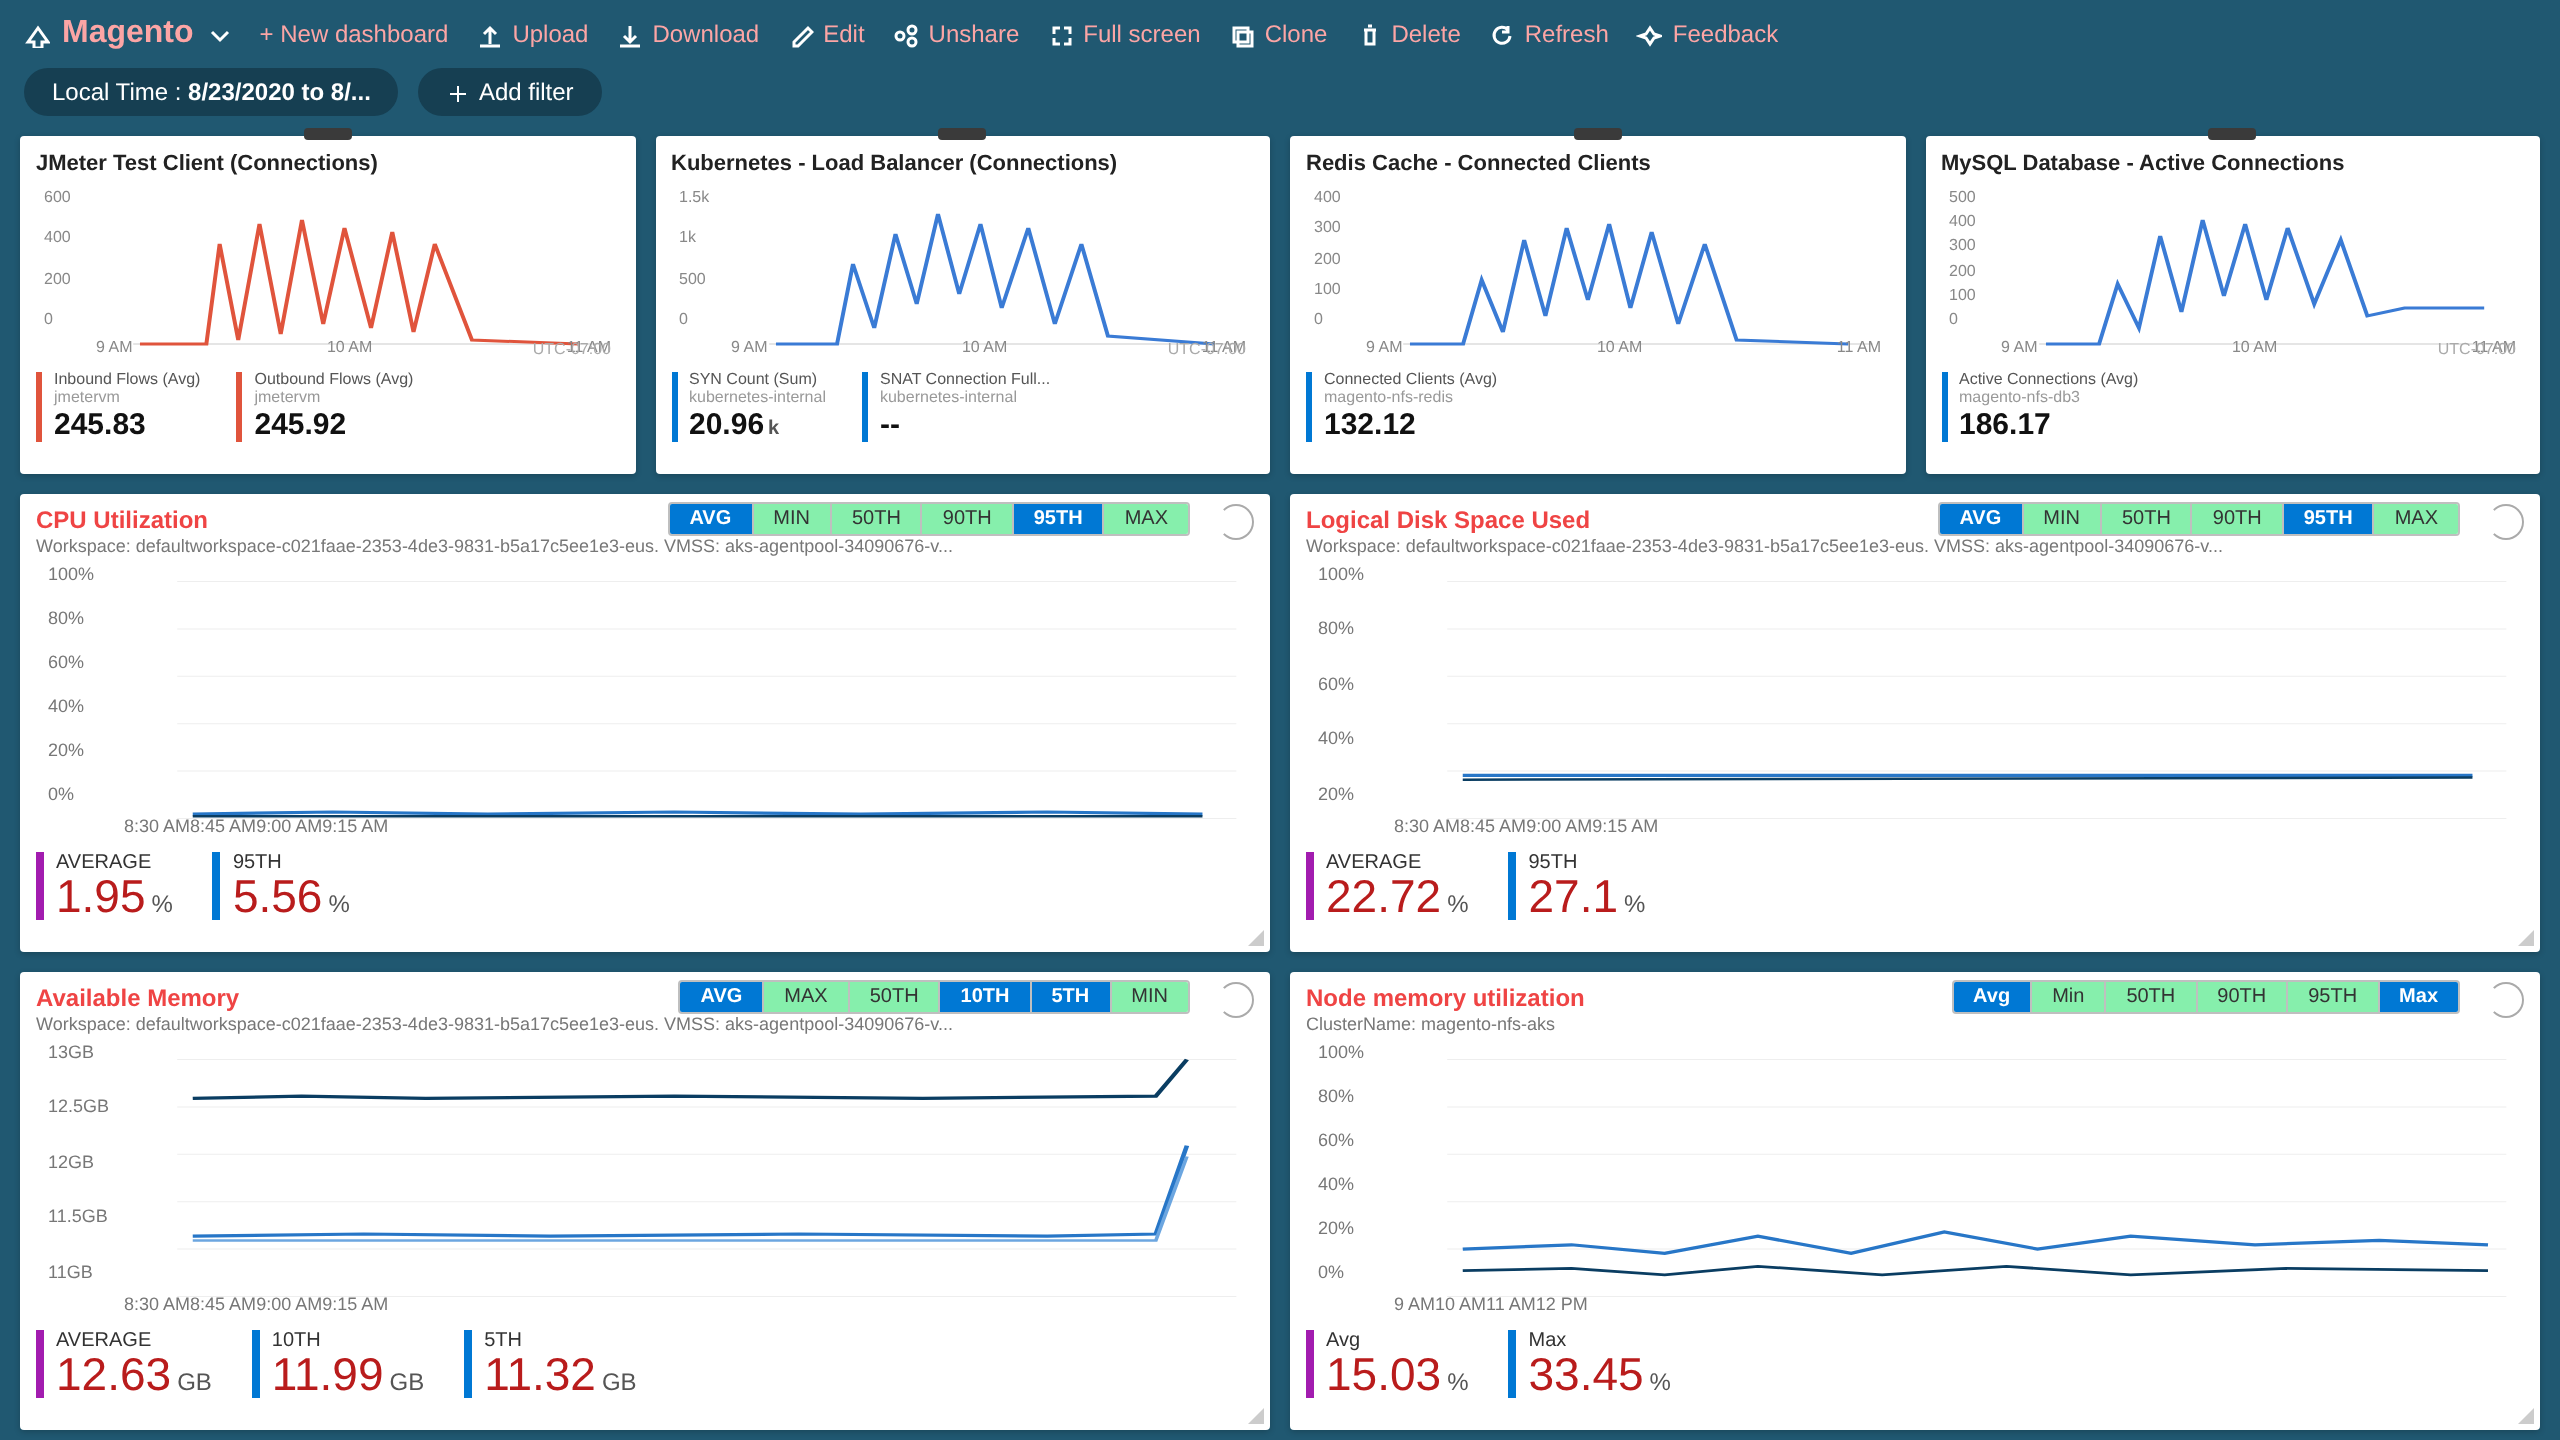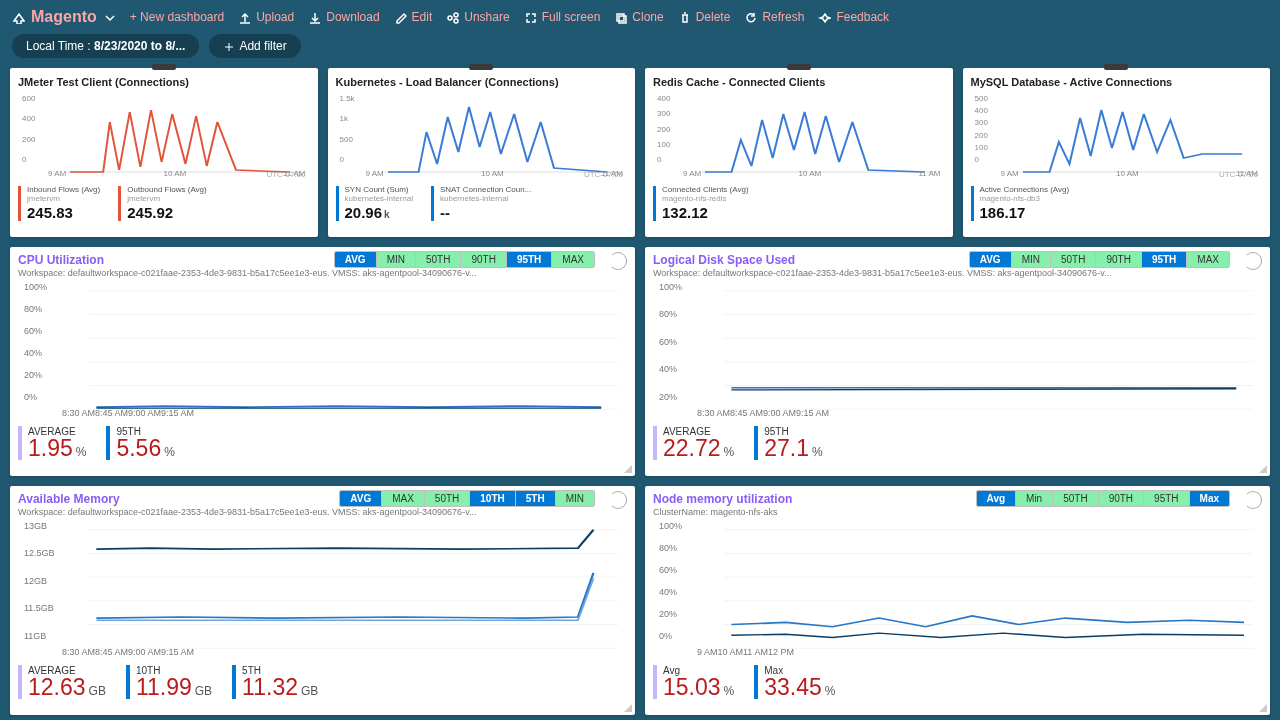--- a/index.html
+++ b/index.html
@@ -38,35 +38,35 @@
   .metrics{display:flex;gap:18px;margin-top:4px;}
   .metric{border-left:3px solid var(--blue);padding-left:6px;}
   .metric.red{border-color:var(--linered);}
   .metric .lbl{font-size:8px;color:#555;line-height:1.1;}
   .metric .sub{font-size:8px;color:#999;line-height:1.1;}
   .metric .val{font-size:15px;font-weight:600;color:#111;}
   .metric .unit{font-size:10px;color:#555;margin-left:2px;}
 
   .wide{grid-column:span 2;}
   .whead{display:flex;align-items:flex-start;gap:8px;}
-  .whead .t{font-size:12px;font-weight:600;color:#8b5cf6;white-space:nowrap;}
+  .whead .t{font-size:12px;font-weight:600;color:#ef4444;white-space:nowrap;}
   .wsub{font-size:9px;color:#777;margin-top:-2px;margin-bottom:2px;white-space:nowrap;overflow:hidden;text-overflow:ellipsis;}
   .seg{display:flex;border:1px solid var(--border);border-radius:2px;overflow:hidden;font-size:10px;margin-left:auto;margin-top:-2px;}
   .seg span{padding:2px 10px;border-right:1px solid var(--border);cursor:pointer;background:#86efac;color:#333;}
   .seg span:last-child{border-right:none;}
   .seg span.on{background:var(--blue);color:#fff;font-weight:600;}
   .refresh{width:16px;height:16px;border:1.5px solid #aaa;border-left-color:transparent;border-radius:50%;margin-left:6px;margin-top:-1px;cursor:pointer;}
 
   .chart{height:140px;position:relative;margin-top:2px;}
   .chart svg{width:100%;height:100%;}
   .cy{position:absolute;left:6px;top:2px;bottom:18px;display:flex;flex-direction:column;justify-content:space-between;font-size:9px;color:#777;}
   .cx{position:absolute;left:44px;right:8px;bottom:2px;display:flex;justify-content:flex-start;font-size:9px;color:#777;}
 
   .bigmetrics{display:flex;gap:20px;margin-top:6px;}
-  .big{border-left:4px solid #c4b5fd;padding-left:6px;}
+  .big{border-left:4px solid #a21caf;padding-left:6px;}
   .big.blue{border-color:var(--blue);}
   .big .lb{font-size:10px;color:#333;}
   .big .vv{font-size:23px;font-weight:400;color:#b91c1c;line-height:1;}
   .big .uu{font-size:12px;color:#555;margin-left:3px;}
   .corner{position:absolute;right:3px;bottom:3px;width:0;height:0;border-left:8px solid transparent;border-bottom:8px solid #ccc;}
 </style>
 </head>
 <body>
 
 <div class="topbar">
@@ -207,21 +207,21 @@
         </div>
     <div class="utc">UTC-07:00</div>
   </div>
   <div class="metrics">
         <div class="metric ">
     <div class="lbl">SYN Count (Sum)</div>
           <div class="sub">kubernetes-internal</div>
           <div class="val">20.96<span class="unit">k</span></div>
         </div>
         <div class="metric ">
-    <div class="lbl">SNAT Connection Coun...</div>
+    <div class="lbl">SNAT Connection Full...</div>
           <div class="sub">kubernetes-internal</div>
           <div class="val">--</div>
         </div>
       </div>
     </div>
     <div class="panel">
       <div class="handle"></div>
   <div class="ptitle">Redis Cache - Connected Clients</div>
   <div class="mini">
     <div class="yticks">

